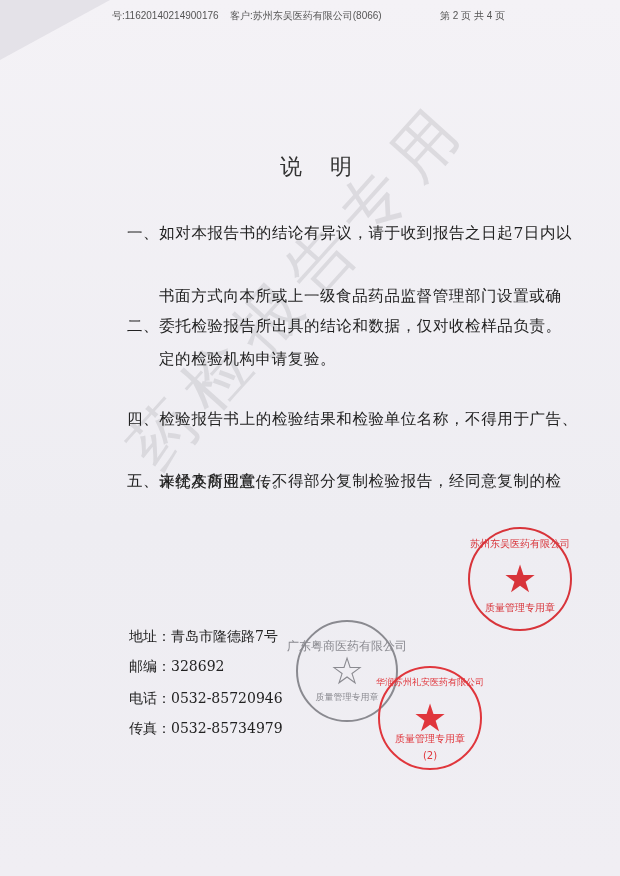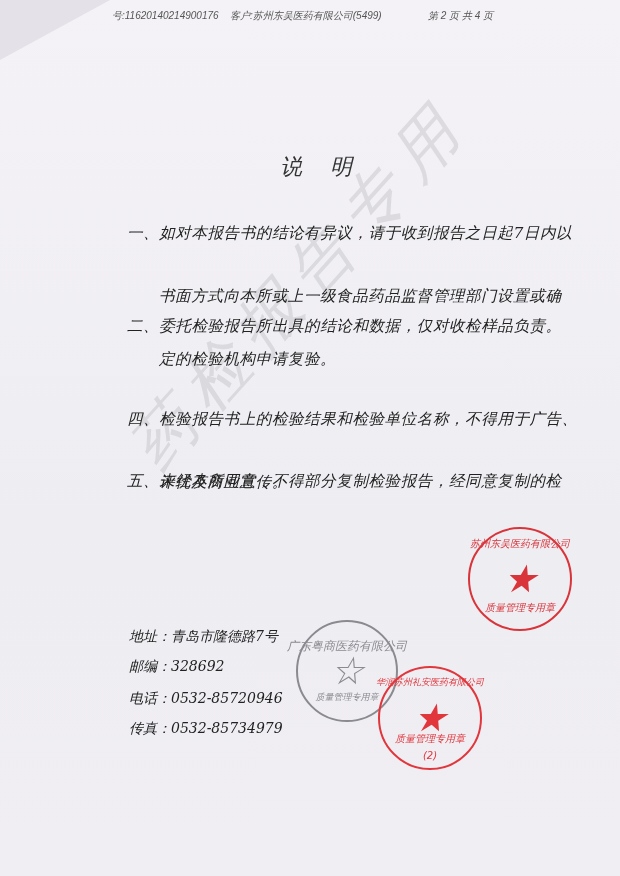--- a/index.html
+++ b/index.html
@@ -1,19 +1,19 @@
 <!DOCTYPE html>
 <html><head>
 <meta charset="utf-8">
 <style>
   html, body { margin:0; padding:0; }
   body { width:620px; height:876px; overflow:hidden; background:#f1eff4; position:relative;
          font-family:"DejaVu Serif","Liberation Serif",serif; color:#222; }
   .paper { position:absolute; left:0; top:0; width:620px; height:876px;
-           background:linear-gradient(180deg,#f4f2f6 0%,#eeedf2 60%,#f0eef3 100%);font-style:italic; }
+           background:linear-gradient(180deg,#f4f2f6 0%,#eeedf2 60%,#f0eef3 100%); }
   .corner { position:absolute; left:0; top:0; width:0; height:0;
             border-top:60px solid #e4e2e8; border-right:110px solid transparent; }
   .header { position:absolute; top:9px; left:112px; font-family:"Liberation Sans",sans-serif;
             font-size:10px; color:#555; white-space:nowrap; }
   .header span { position:absolute; white-space:nowrap; }
   .title { position:absolute; top:152px; left:0; width:620px; text-align:center; font-size:22px;
            letter-spacing:28px; color:#333; font-family:"DejaVu Sans",sans-serif; padding-left:20px; }
   .para { position:absolute; left:127px; font-size:15.5px; line-height:31px; color:#222; letter-spacing:0.6px; }
   .para .ind { display:block; padding-left:32px;margin-top:32px; }
   .addr { position:absolute; left:129px; font-size:14px; color:#222; }
@@ -25,22 +25,22 @@
                font-family:"DejaVu Serif",serif; white-space:nowrap; }
 </style>
 </head>
 <body>
 
 <div class="paper">
   <div class="corner"></div>
 
   <div class="header">
     <span style="left:0">号:11620140214900176</span>
-    <span style="left:118px">客户:苏州东吴医药有限公司(5499)</span>
-    <span style="left:316px">第 2 页  共 4 页</span>
+    <span style="left:118px">客户:苏州东吴医药有限公司(8066)</span>
+    <span style="left:328px">第 2 页  共 4 页</span>
   </div>
 
   <div class="watermark">药检报告专用</div>
 
   <div class="title">说明</div>
 
   <div class="para" style="top:218px;left:127px">
     <span>一、</span><span>如对本报告书的结论有异议，请于收到报告之日起7日内以</span>
     <span class="ind">书面方式向本所或上一级食品药品监督管理部门设置或确</span>
     <span class="ind">定的检验机构申请复验。</span>

